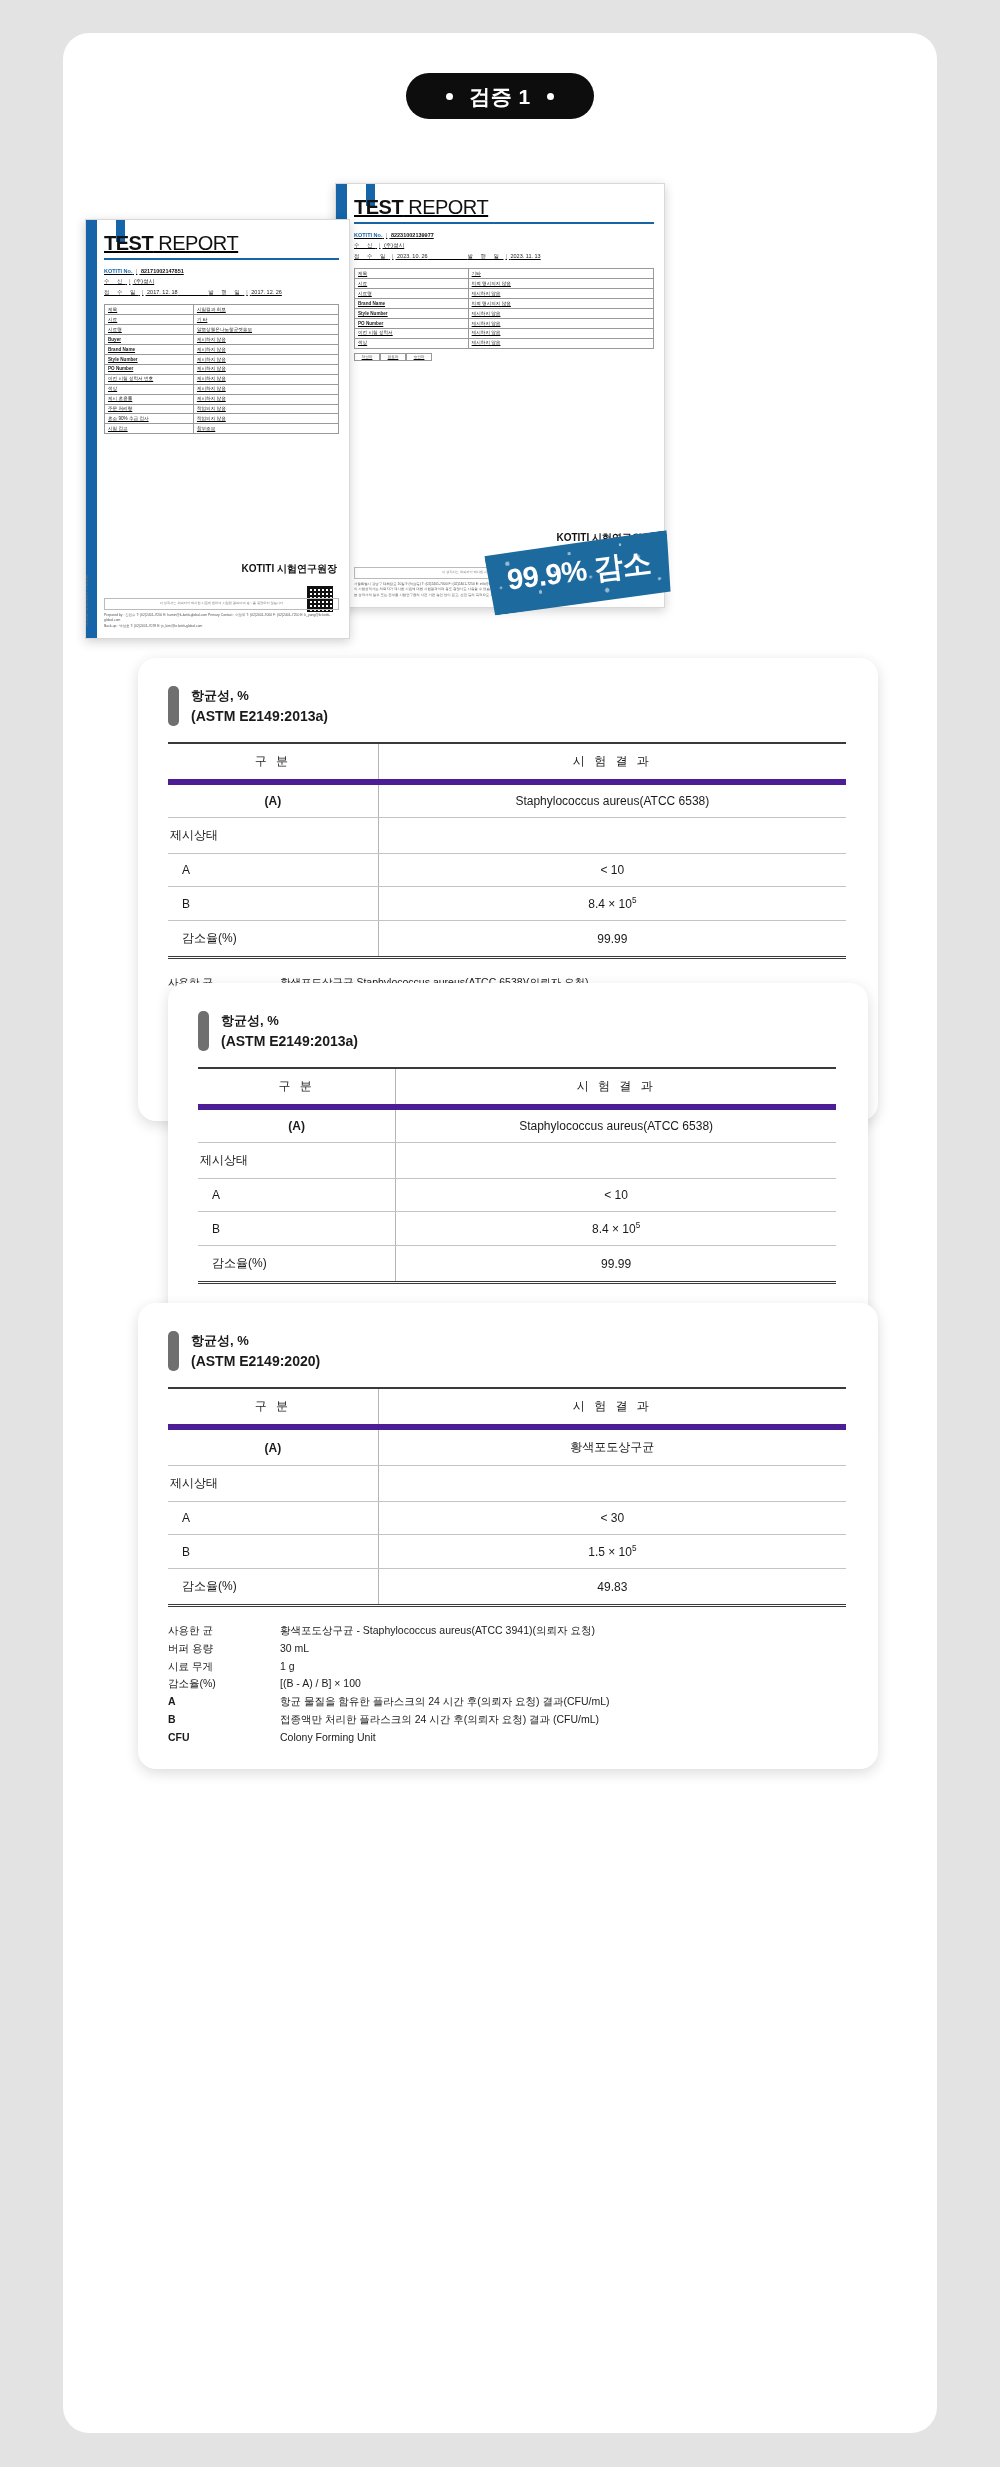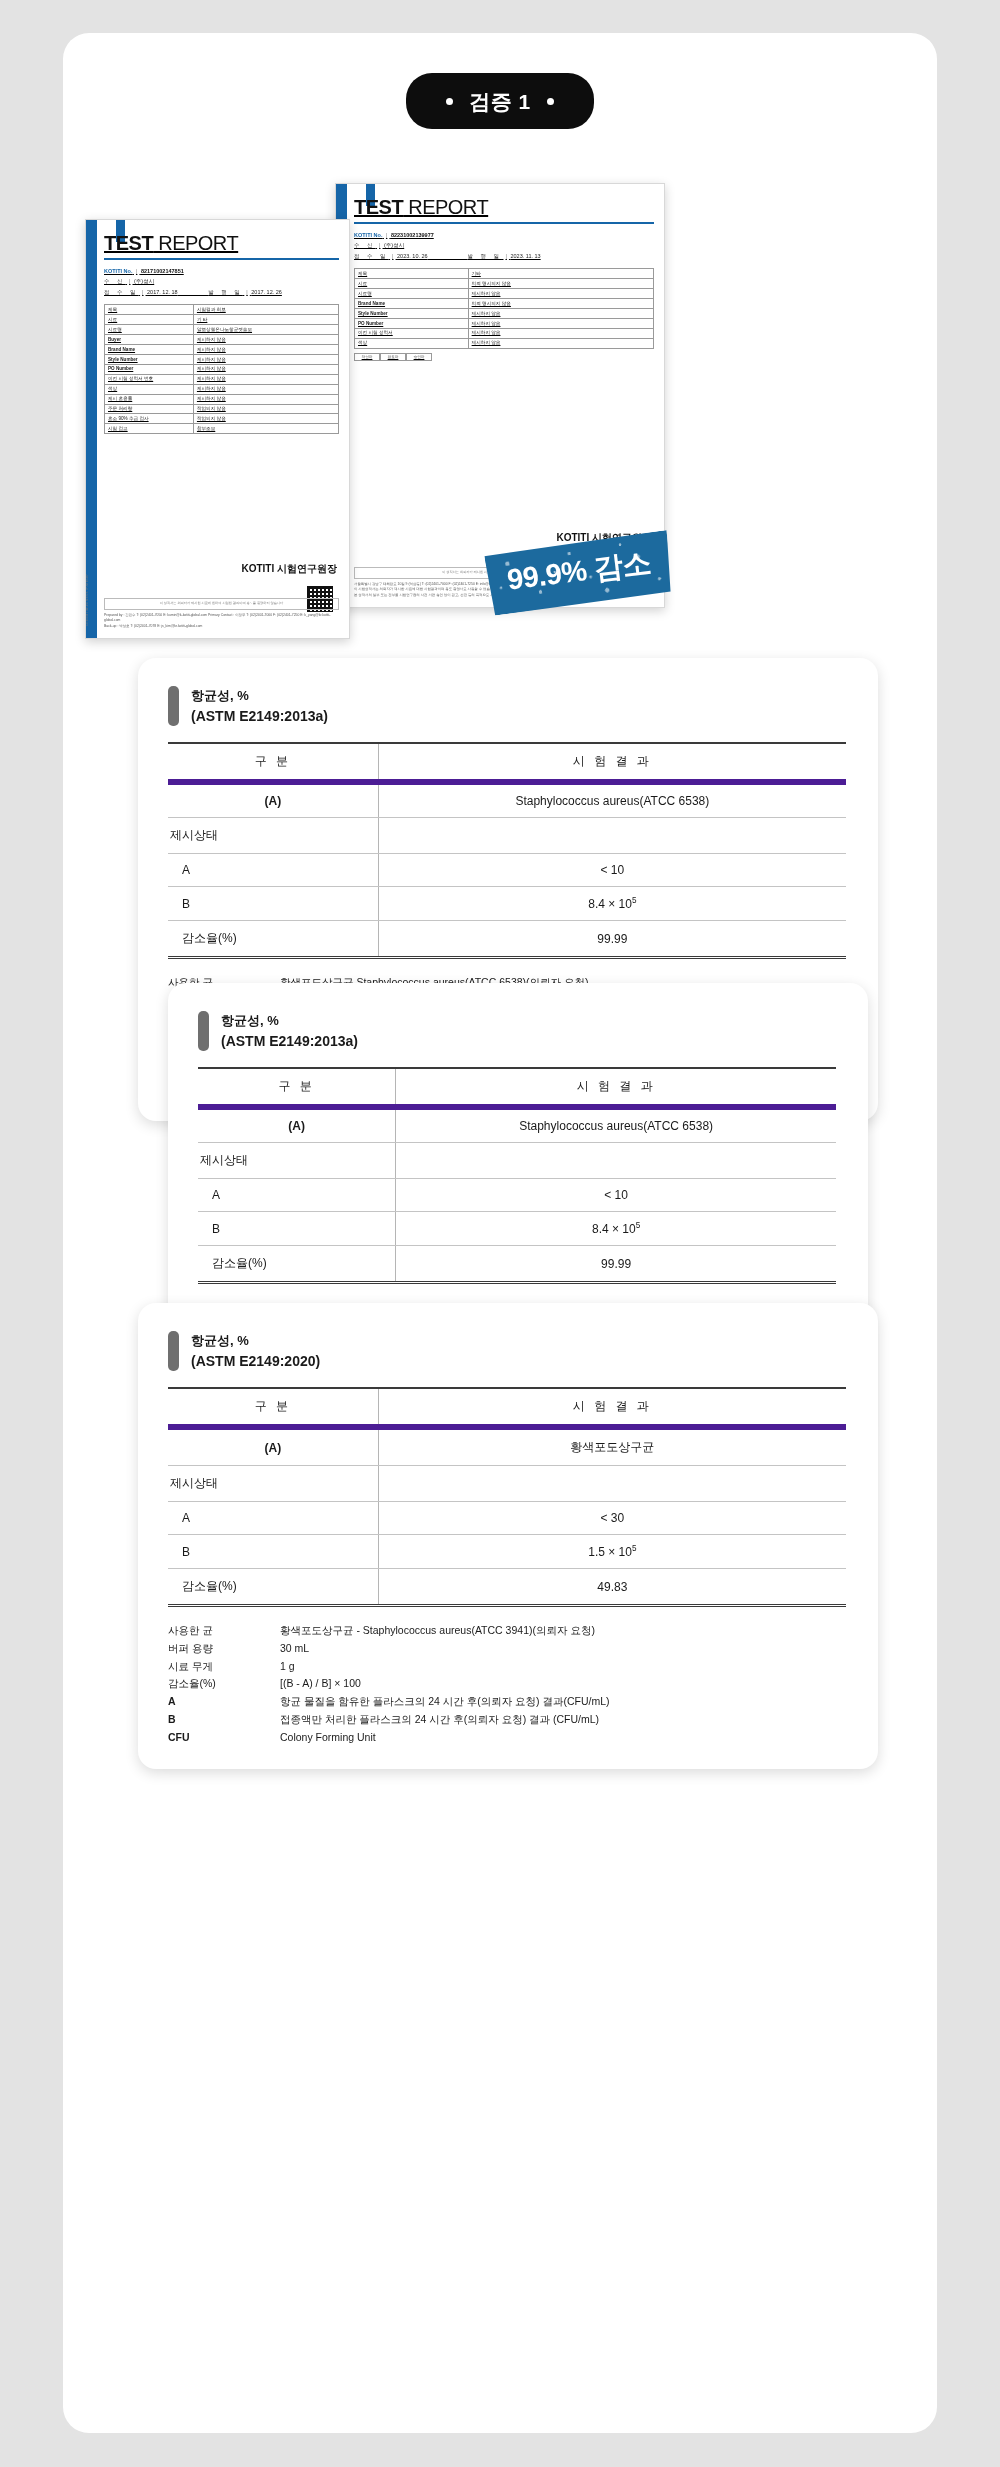--- a/index.html
+++ b/index.html
@@ -22,21 +22,21 @@
 
   
   .badge-wrap {
     position: absolute; left: 0; top: 40px; width: 874px;
     display: flex; justify-content: center;
   }
   .badge {
     background: #0d0d0d;
     color: #ffffff;
     border-radius: 26px;
-    height: 56px;
+    height: 46px;
     min-width: 188px;
     display: flex; align-items: center; justify-content: center;
     gap: 16px;
     padding: 8px 18px;
   }
   .badge .dot {
     width: 7px; height: 7px; border-radius: 50%;
     background: #ffffff; flex: 0 0 auto;
   }
   .badge .badge-text {

